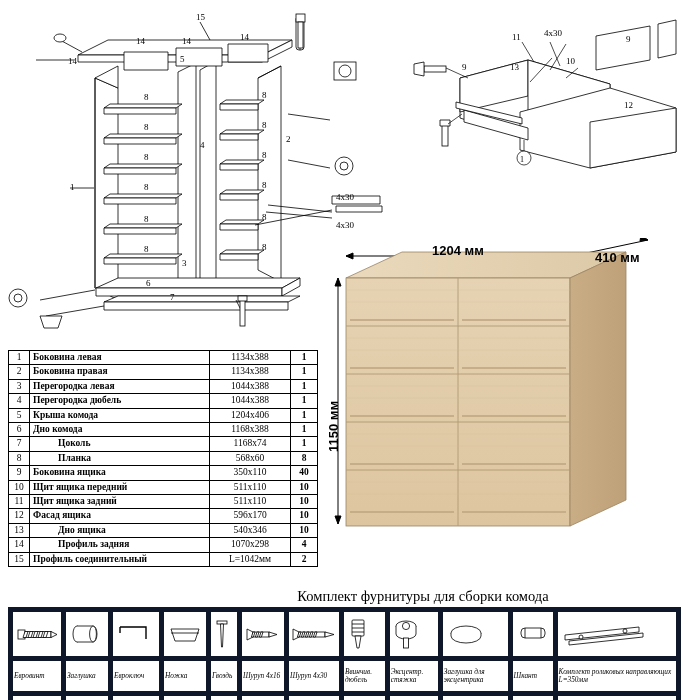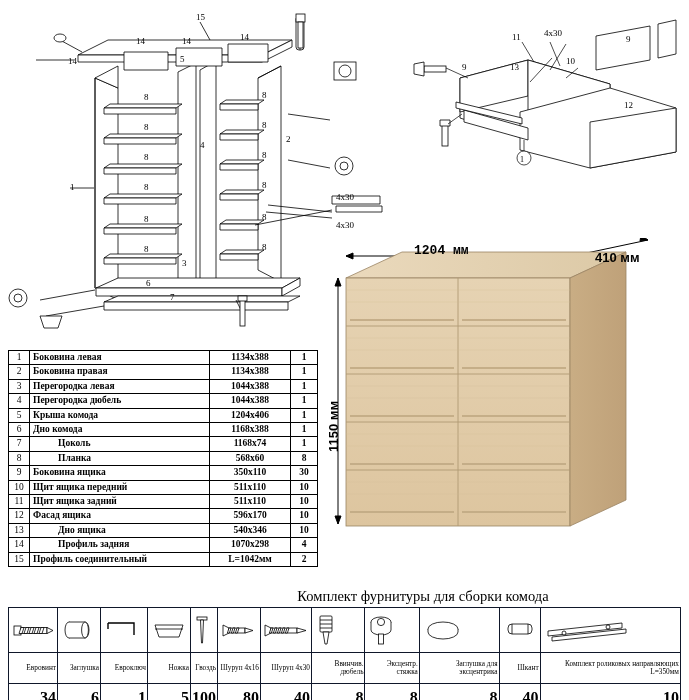--- a/index.html
+++ b/index.html
@@ -4,27 +4,27 @@
 <style>
   html,body{margin:0;padding:0;}
   body{width:689px;height:700px;background:#ffffff;font-family:"Liberation Serif",serif;color:#000;position:relative;overflow:hidden;}
   .abs{position:absolute;}
   svg{display:block;}
   
   #parts-table{position:absolute;left:8px;top:350px;width:310px;border-collapse:collapse;font-size:9.5px;font-family:"Liberation Serif",serif;}
   #parts-table td{border:1px solid #000;padding:0 3px;height:13.4px;line-height:13.4px;}
   #parts-table td.num{width:14px;text-align:center;}
   #parts-table td.nm{text-align:left;font-weight:bold;}
-  #parts-table td.dim{width:74px;text-align:center;font-weight:bold;}
+  #parts-table td.dim{width:74px;text-align:center;font-weight:normal;}
   #parts-table td.qty{width:20px;text-align:center;font-weight:bold;}
   #parts-table td.indent{padding-left:28px;}
   
   #hw-title{position:absolute;left:163px;top:588px;width:520px;text-align:center;font-size:14.5px;font-weight:normal;font-family:"Liberation Serif",serif;}
   #hw-table{position:absolute;left:8px;top:607px;width:673px;border-collapse:collapse;font-family:"Liberation Serif",serif;}
-  #hw-table td{border:1px solid #0f172a;text-align:right;vertical-align:middle;}
+  #hw-table td{border:5px solid #0f172a;text-align:left;vertical-align:middle;font-style:italic;}
   #hw-table tr.icons td{height:42px;}
   #hw-table tr.names td{height:28px;font-size:7.3px;line-height:1.12;padding:1px;}
   #hw-table tr.counts td{height:26px;font-size:16px;font-weight:bold;}
   
   .dimtxt{font-size:13px;font-weight:bold;font-family:"Liberation Sans",sans-serif;}
   .vert{transform:rotate(-90deg);transform-origin:left top;white-space:nowrap;}
 </style>
 </head>
 <body>
 
@@ -256,21 +256,21 @@
     <tr>
         <td class="num">8</td>
         <td class="nm indent">Планка</td>
         <td class="dim">568x60</td>
         <td class="qty">8</td>
       </tr>
     <tr>
         <td class="num">9</td>
         <td class="nm">Боковина ящика</td>
         <td class="dim">350x110</td>
-        <td class="qty">30</td>
+        <td class="qty">40</td>
       </tr>
     <tr>
         <td class="num">10</td>
         <td class="nm">Щит ящика передний</td>
         <td class="dim">511x110</td>
         <td class="qty">10</td>
       </tr>
     <tr>
         <td class="num">11</td>
         <td class="nm">Щит ящика задний</td>
@@ -371,21 +371,21 @@
       <line x1="16" y1="160" x2="240" y2="160"></line>
       <line x1="16" y1="196" x2="240" y2="196"></line>
       <line x1="16" y1="208" x2="240" y2="208"></line>
       <line x1="16" y1="244" x2="240" y2="244"></line>
       <line x1="16" y1="256" x2="240" y2="256"></line>
     </g>
   </g>
 </svg>
 </div>
 
-<div class="abs dimtxt" style="left:414px;top:243px;font-family:Liberation Mono, monospace;">1204 мм</div>
+<div class="abs dimtxt" style="left:432px;top:243px;">1204 мм</div>
 <div class="abs dimtxt" style="left:595px;top:250px;">410 мм</div>
 <div class="abs dimtxt vert" style="left:326px;top:452px;">1150 мм</div>
 
 <div id="hw-title">Комплект фурнитуры для сборки комода</div>
 
 <table id="hw-table">
   <tbody>
     <tr class="icons">
       <td>
         <svg width="46" height="30" viewBox="0 0 46 30">

